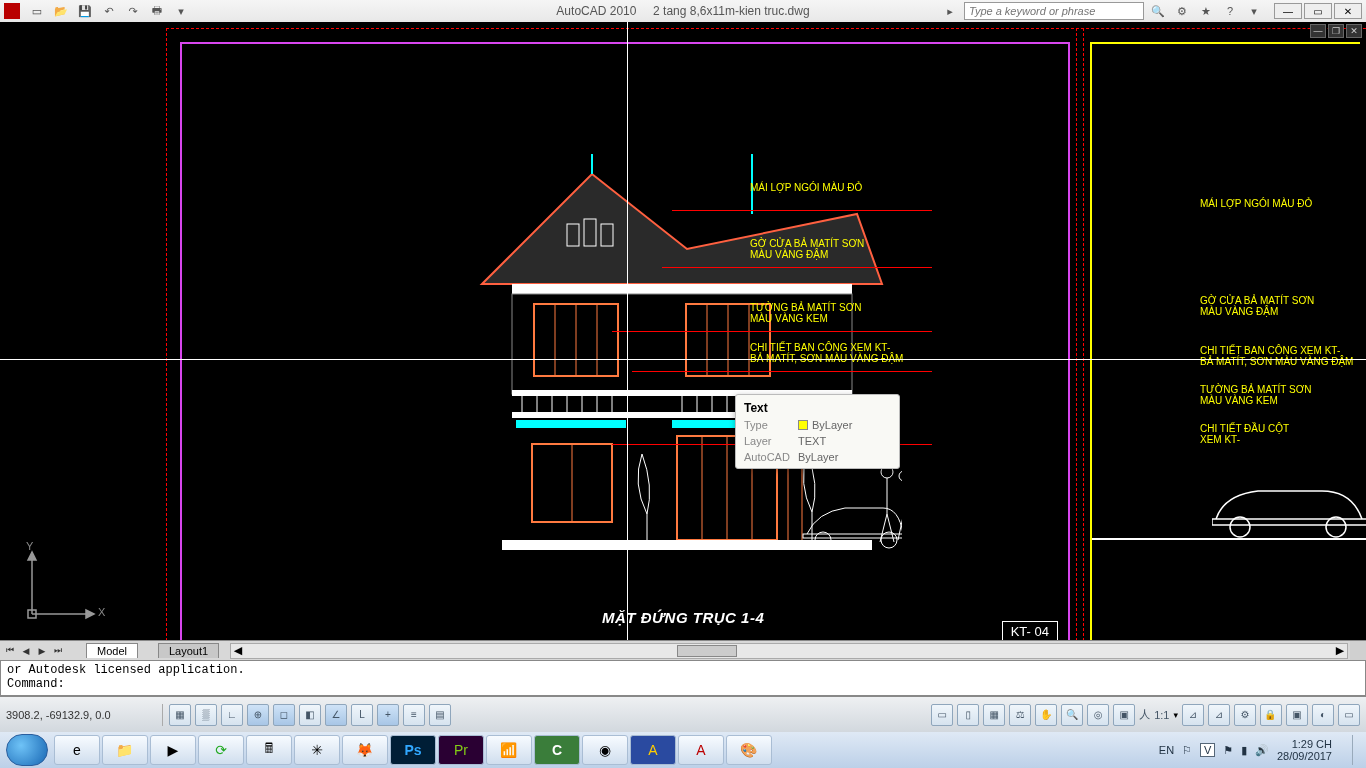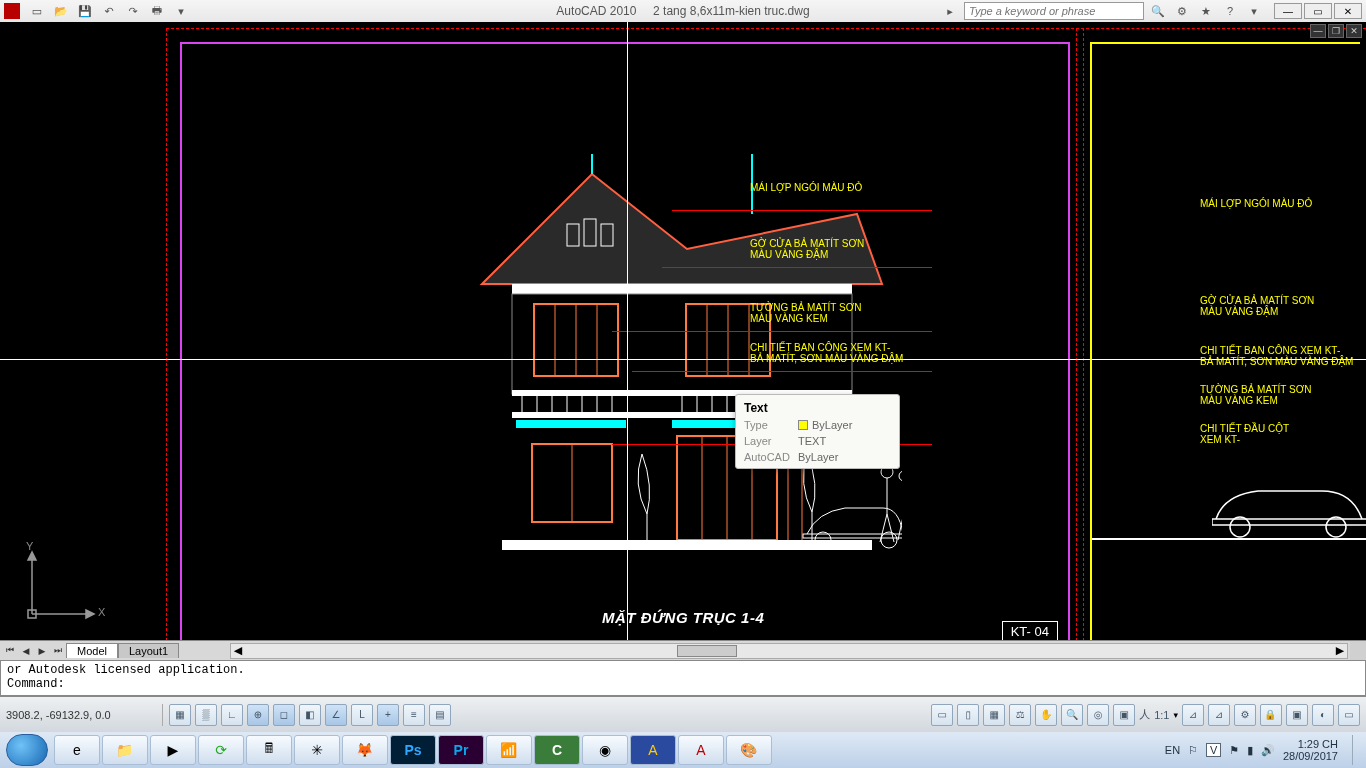--- a/index.html
+++ b/index.html
@@ -52,21 +52,21 @@
 .tooltip .tt-title { font-weight:bold; padding:3px 8px 2px; font-size:12px;}
 .tooltip .tt-row { display:flex; padding:2px 8px; font-size:11px; color:#777;}
 .tooltip .tt-label { width:54px; color:#888;}
 .tooltip .tt-val { color:#666; display:flex; align-items:center; gap:4px;}
 .swatch { width:10px; height:10px; border:1px solid #888; background:#ffff00; display:inline-block;}
 
 
 .layout-tabs { position:absolute; left:0; right:0; bottom:108px; height:20px; background:#d8d8d8; display:flex; align-items:center; padding-left:2px; border-top:1px solid #888;}
 .nav-btns { display:flex;}
 .nav-btns .nb { width:16px; height:16px; display:flex; align-items:center; justify-content:center; font-size:9px; color:#333;}
-.lt-tab { padding:1px 10px; background:#fff; border:1px solid #888; border-bottom:none; font-size:11px; margin-left:0;}
+.lt-tab { padding:1px 10px; background:#fff; border:1px solid #888; border-bottom:none; font-size:11px; margin-left:20px;}
 .lt-tab.inactive { background:#c8c8c8;}
 .hscroll { position:absolute; right:18px; left:230px; height:16px; background:#e8e8e8; border:1px solid #aaa; display:flex; align-items:center;}
 .hscroll .hthumb { position:absolute; left:40%; width:60px; height:12px; background:#ccc; border:1px solid #888;}
 .vscroll-docked { position:absolute; right:0; top:0; bottom:0; width:16px; background:#d0d0d0;}
 
 
 .cmdline { position:absolute; left:0; right:0; bottom:72px; height:36px; background:#fff; border:1px solid #888; font-family:"Courier New",monospace; font-size:12px; padding:2px 6px; line-height:14px; color:#000;}
 
 
 .statusbar { position:absolute; left:0; right:0; bottom:36px; height:36px; background:linear-gradient(#eef0f2,#d2d8de); display:flex; align-items:center; padding:0 6px; gap:4px; border-top:1px solid #888;}
@@ -74,21 +74,21 @@
 .sb-sep { width:1px; height:22px; background:#aaa; margin:0 2px;}
 .sb-btn { width:22px; height:22px; border:1px solid #8fa6bc; background:linear-gradient(#f0f6fb,#d6e3ef); border-radius:2px; display:flex; align-items:center; justify-content:center; font-size:10px; color:#456;}
 .sb-btn.on { background:linear-gradient(#cfe3f7,#a8c6e6);}
 .sb-right { margin-left:auto; display:flex; align-items:center; gap:4px;}
 
 
 .taskbar { position:absolute; left:0; right:0; bottom:0; height:36px; background:linear-gradient(#dfe9f5,#bcd0e8); display:flex; align-items:center; padding:0 6px;}
 .start-orb { width:42px; height:32px; border-radius:16px; background:radial-gradient(circle at 35% 35%, #6fc3f7, #1766b3); border:1px solid #2a5e9e; margin-right:6px;}
 .tb-icon { width:46px; height:30px; margin-right:2px; background:linear-gradient(#f7fbff,#d0deee); border:1px solid #a9bdd4; border-radius:3px; display:flex; align-items:center; justify-content:center; font-size:14px;}
 .tray { margin-left:auto; display:flex; align-items:center; gap:8px; color:#234; font-size:11px;}
-.tray .clock { text-align:right; line-height:12px; margin-right:6px;}
+.tray .clock { text-align:right; line-height:12px; margin-right:12px;}
 </style>
 </head>
 <body>
 
 <div class="titlebar">
   <div class="app-logo"></div>
   <div class="qat">
     <div class="btn">▭</div>
     <div class="btn">📂</div>
     <div class="btn">💾</div>
@@ -361,21 +361,21 @@
 <div class="taskbar">
   <div class="start-orb"></div>
   <div class="tb-icon">e</div>
   <div class="tb-icon">📁</div>
   <div class="tb-icon">▶</div>
   <div class="tb-icon" style="color:#2a2;">⟳</div>
   <div class="tb-icon">🖩</div>
   <div class="tb-icon">✳</div>
   <div class="tb-icon">🦊</div>
   <div class="tb-icon" style="background:#001e36;color:#31a8ff;font-weight:bold;">Ps</div>
-  <div class="tb-icon" style="background:#2a0033;color:#0ea5e9;font-weight:bold;">Pr</div>
+  <div class="tb-icon" style="background:#2a0033;color:#84cc16;font-weight:normal;">Pr</div>
   <div class="tb-icon" style="color:#2c4;">📶</div>
   <div class="tb-icon" style="background:#3a7d3a;color:#fff;font-weight:bold;">C</div>
   <div class="tb-icon">◉</div>
   <div class="tb-icon" style="background:#2a4aa0;color:#ffcc00;">A</div>
   <div class="tb-icon" style="color:#b00;">A</div>
   <div class="tb-icon">🎨</div>
   <div class="tray">
     <span>EN</span>
     <span>⚐</span>
     <span style="border:1px solid #567;padding:0 3px;background:#fff;">V</span>

